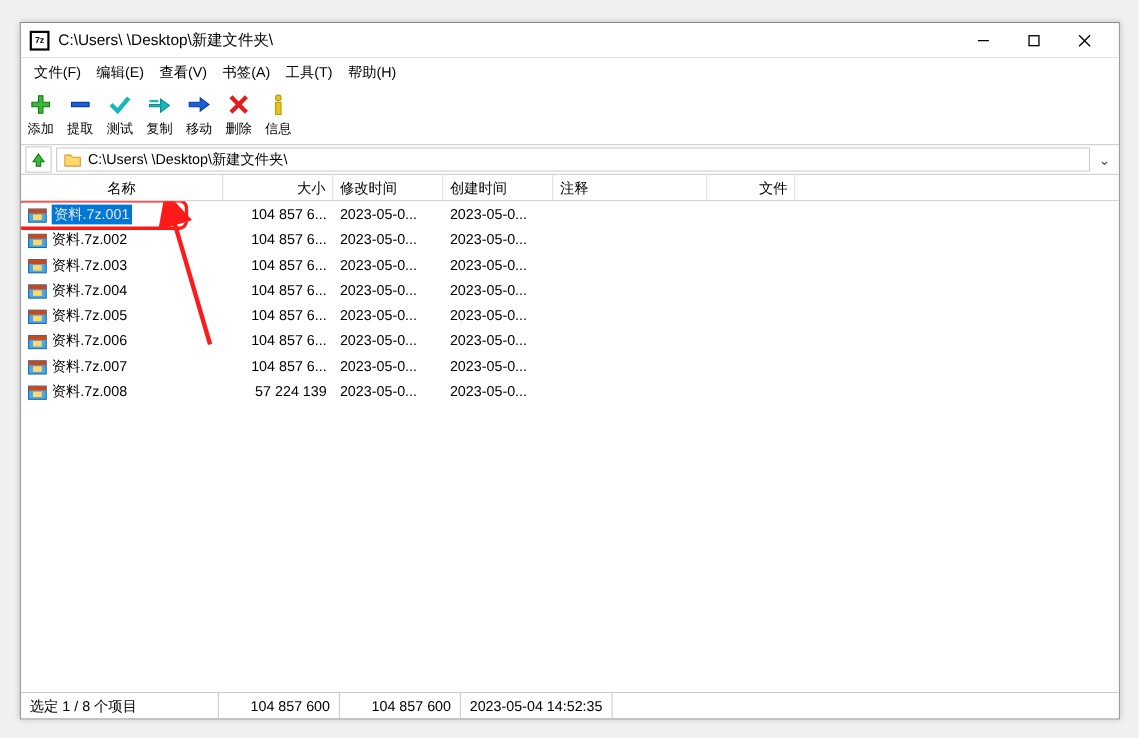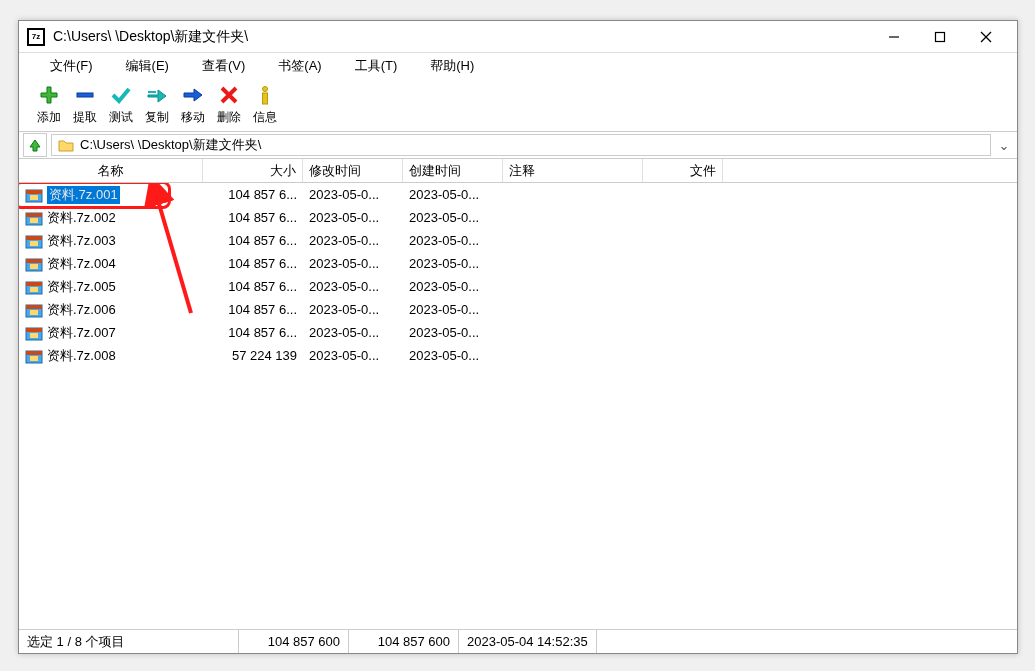--- a/index.html
+++ b/index.html
@@ -71,34 +71,33 @@
       display: flex;
       align-items: center;
       padding: 0 6px;
       gap: 2px;
       background: #fff;
     }
     .menubar .menu-item {
       padding: 3px 6px;
       cursor: pointer;
       font-size: 13px;
-      margin-left: 19px;
     }
     .toolbar {
       height: 52px;
       display: flex;
       align-items: flex-start;
       padding: 2px 6px 0 6px;
       gap: 0;
       background: #fff;
     }
     .toolbar .tool-btn {
       display: flex;
       flex-direction: column;
-      align-items: flex-end;
+      align-items: flex-start;
       width: 36px;
       cursor: pointer;
       padding: 2px 0;
     }
     .toolbar .tool-btn .icon {
       width: 24px;
       height: 24px;
       display: flex;
       align-items: center;
       justify-content: center;
@@ -222,21 +221,21 @@
       font-size: 13px;
       background: #fff;
     }
     .statusbar .status-cell {
       border-right: 1px solid #ccc;
       padding: 2px 8px;
       height: 100%;
       display: flex;
       align-items: center;
     }
-    .status-sel { width: 220px; }
+    .status-sel { width: 180px; }
     .status-s1  { width: 110px; text-align: right; justify-content: flex-end;}
     .status-s2  { width: 110px; text-align: right; justify-content: flex-end;}
   </style>
 </head>
 <body>
 
 <div class="window">
 
   <div class="titlebar">
     <div class="app-icon">7z</div>

